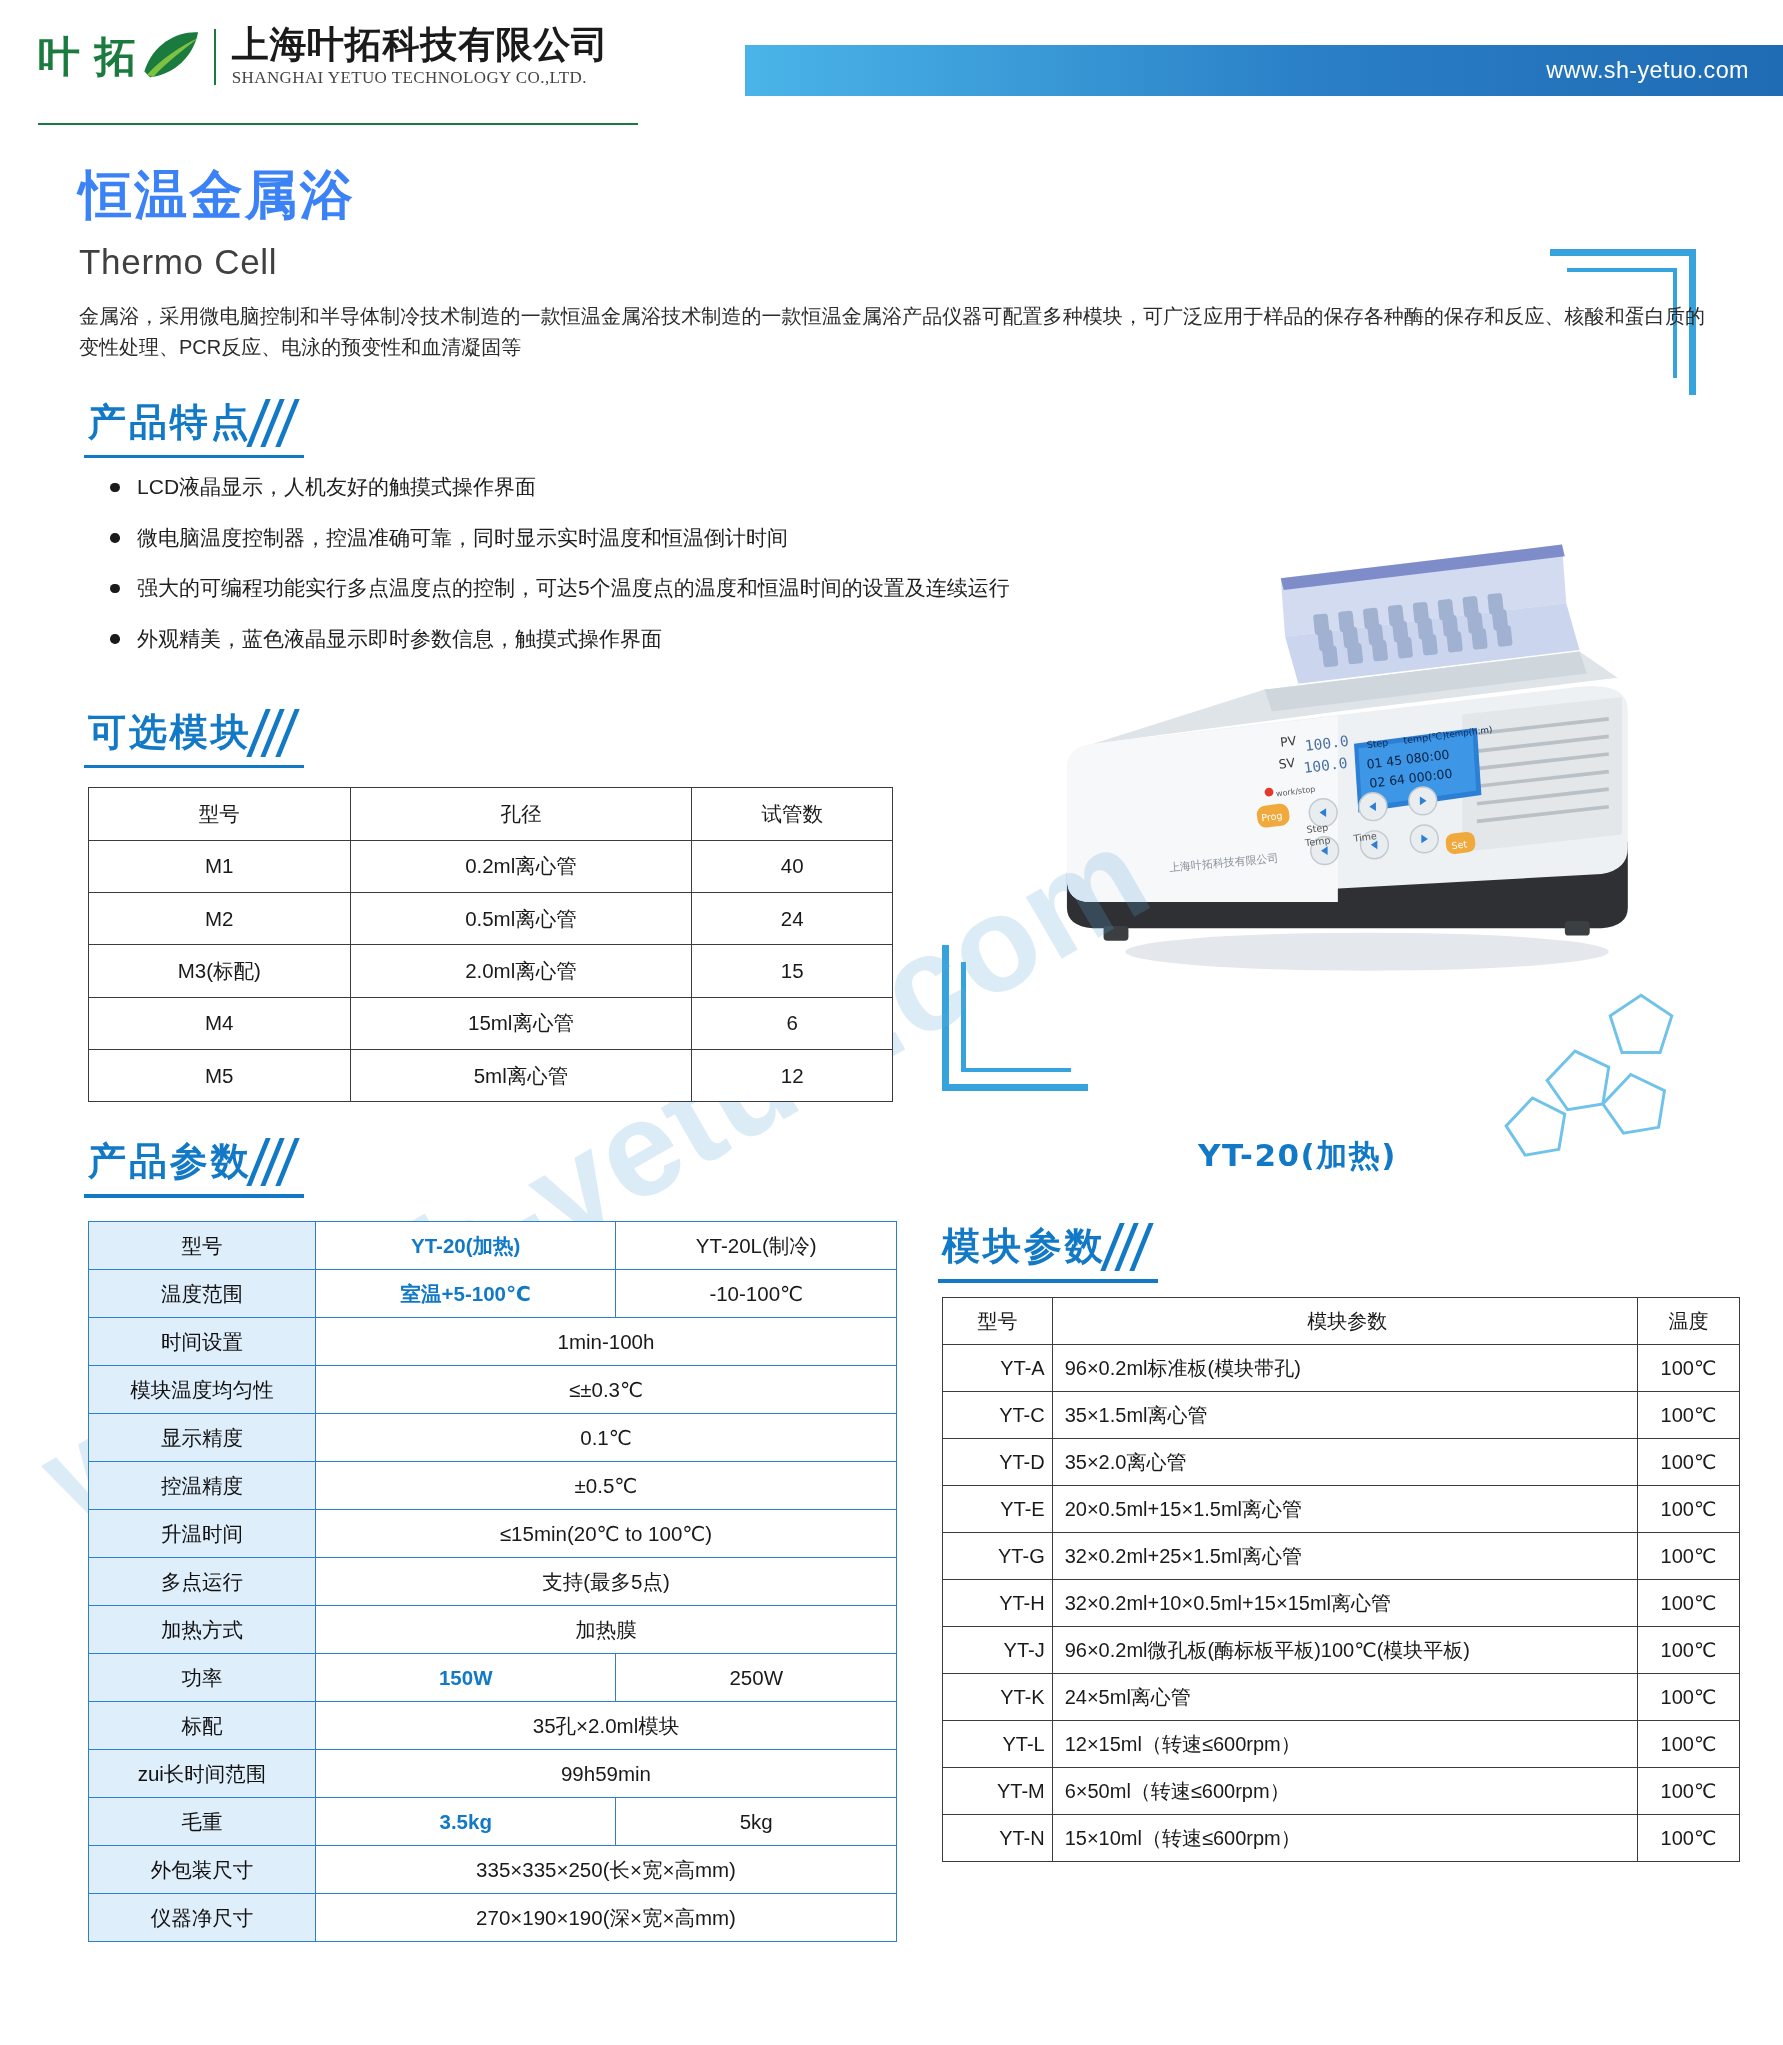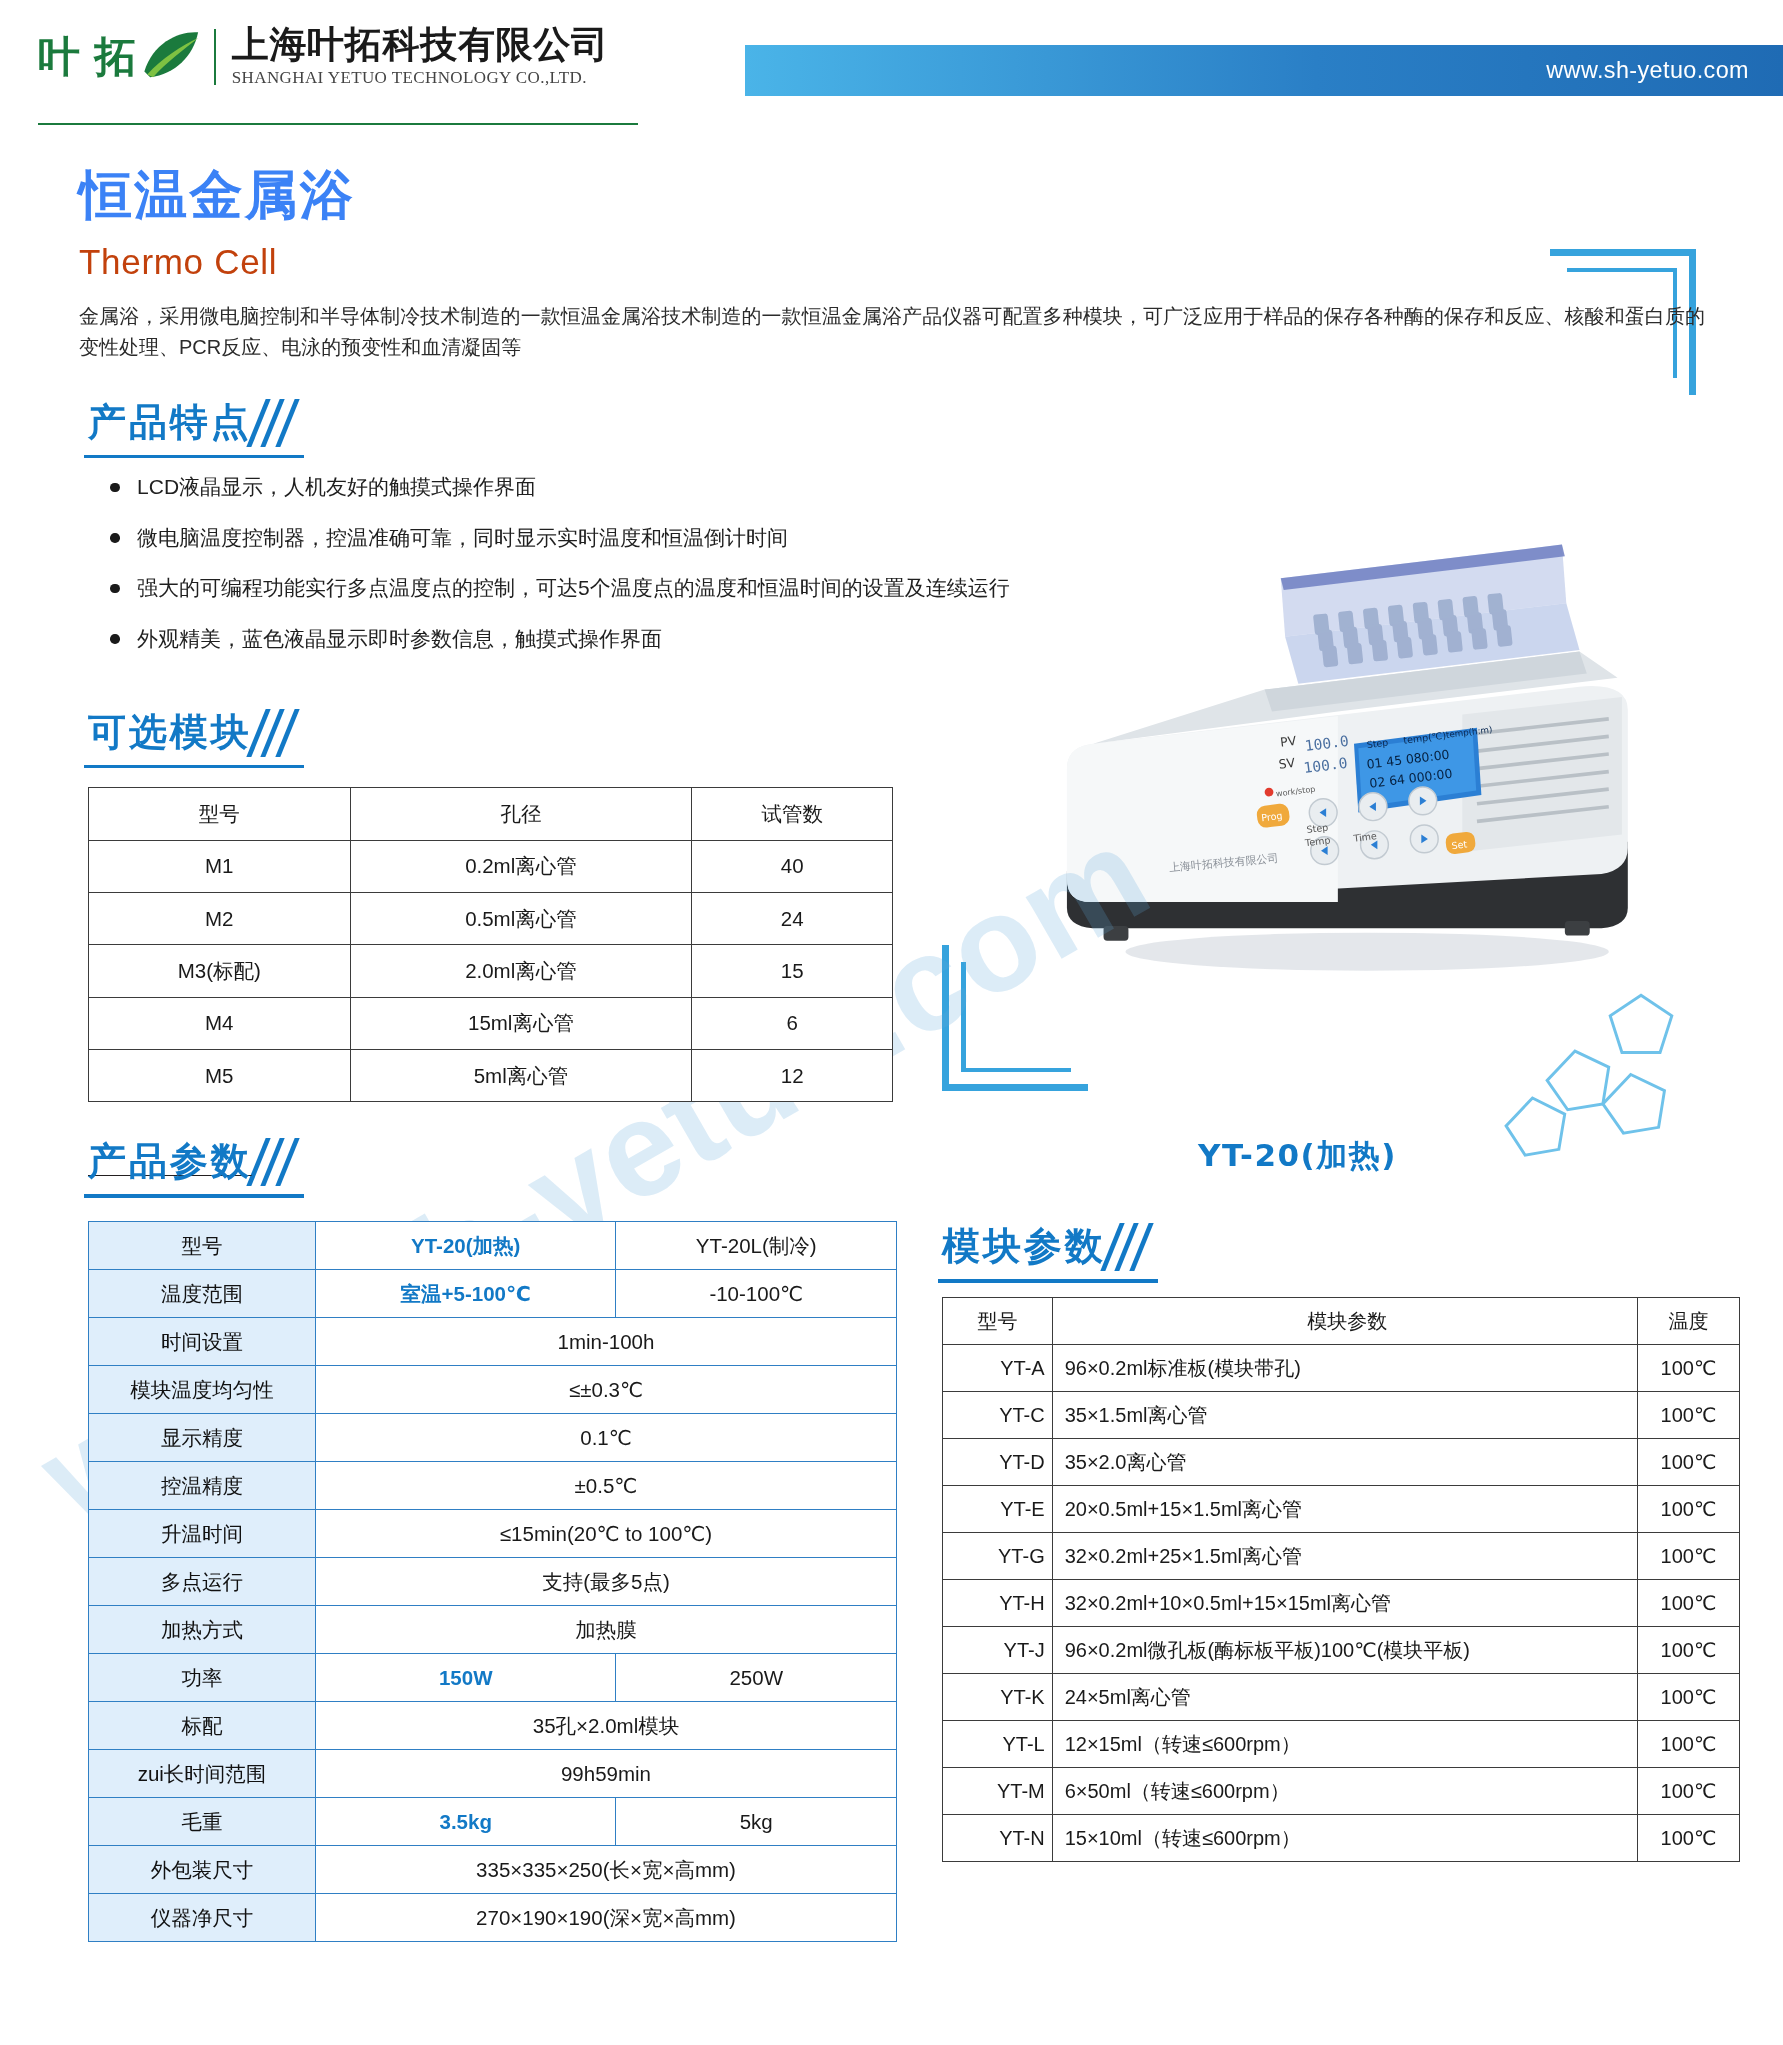--- a/index.html
+++ b/index.html
@@ -117,21 +117,21 @@
   h1.main-title {
     font-size: 53px;
     font-weight: 700;
     margin: 0;
     color: #3b82f6;
     letter-spacing: 2.2px;
     font-family: "DejaVu Sans", sans-serif;
   }
   .sub-title {
     font-size: 35px;
-    color: #c2410c;
+    color: #404040;
     margin-top: 10.2px;
     letter-spacing: 0.7px;
     font-family: "Liberation Sans", sans-serif;
   }
   .intro {
     margin: 19px 79px 0 79px;
     font-size: 20px;
     line-height: 1.55;
     color: #2b2b2b;
     max-width: 1639px;
@@ -571,21 +571,21 @@
   </tr>
   <tr>
     <td>M5</td>
     <td>5ml离心管</td>
     <td>12</td>
   </tr>
 </tbody>
   </table>
 
 
-<div class="section-head" style="text-decoration:underline;">
+<div class="section-head" style="">
   <span class="sh-text">产品参数</span>
   <span class="sh-underline"></span>
   <span class="sh-slash">
       <i></i>
       <i></i>
       <i></i>
     </span>
 </div>
 
 <div class="spec-row">

